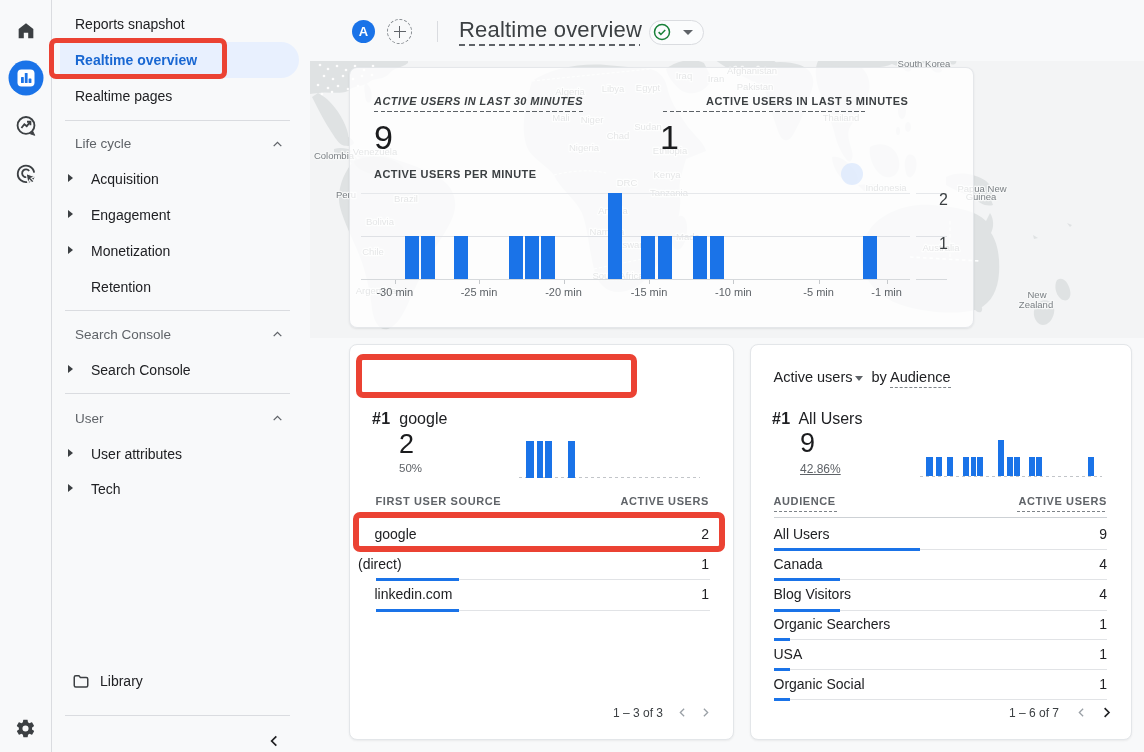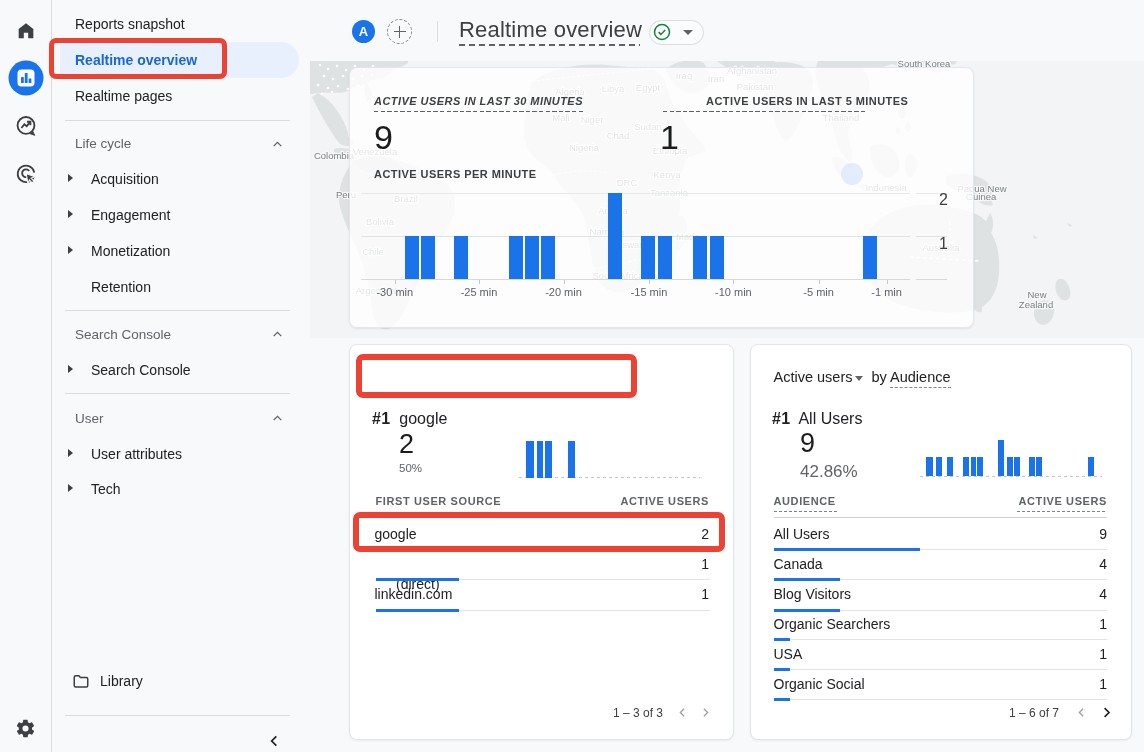--- a/index.html
+++ b/index.html
@@ -303,42 +303,42 @@
   <div class="bar" style="left:544.5px; top:441px; width:7px; height:36.5px;"></div>
   <div class="bar" style="left:567.5px; top:441px; width:7px; height:36.5px;"></div>
 
   <div class="th" style="left:375.5px; top:495px;">FIRST USER SOURCE</div>
   <div class="th" style="left:600px; top:495px; width:109px; text-align:right;">ACTIVE USERS</div>
   <div class="rowline" style="left:375.5px; top:517px; width:334px; background:#cdd1d5;"></div>
   <div class="rowname" style="left:374.5px; top:526px;">google</div>
   <div class="rowval" style="left:600px; top:526px; width:109px;">2</div>
   <div class="rowline" style="left:375.5px; top:549px; width:334px;"></div>
   <div class="rowbar" style="left:375.5px; top:548px; width:166px;"></div>
-  <div class="rowname" style="left:396px; top:555.5px;margin-top:20px;">(direct)</div>
+  <div class="rowname" style="left:358px; top:555.5px;">(direct)</div>
   <div class="rowval" style="left:600px; top:555.5px; width:109px;">1</div>
   <div class="rowline" style="left:375.5px; top:579px; width:334px;"></div>
   <div class="rowbar" style="left:375.5px; top:578px; width:83px;"></div>
   <div class="rowname" style="left:374.5px; top:586px;">linkedin.com</div>
   <div class="rowval" style="left:600px; top:586px; width:109px;">1</div>
   <div class="rowline" style="left:375.5px; top:609.5px; width:334px;"></div>
   <div class="rowbar" style="left:375.5px; top:608.5px; width:83px;"></div>
 
   <div class="pgtext" style="left:563px; top:705.5px; width:100px;">1 – 3 of 3</div>
   <svg class="abs" style="left:676px; top:706px;" width="13" height="13" viewBox="0 0 24 24" fill="none" stroke="#9aa0a6" stroke-width="2.4">
       <path d="M15 5l-7 7 7 7"></path>
     </svg>
   <svg class="abs" style="left:699px; top:706px;" width="13" height="13" viewBox="0 0 24 24" fill="none" stroke="#9aa0a6" stroke-width="2.4">
       <path d="M9 5l7 7-7 7"></path>
     </svg>
 
   <div class="abs" style="left:750px; top:344px; width:382px; height:396px; background:#fff; border:1px solid #e3e6e9; border-radius:8px; box-shadow:0 1px 2px rgba(60,64,67,0.08);"></div>
   <div class="abs" style="left:773.5px; top:369px; font-size:14.5px; color:#202124; white-space:nowrap;">Active users<span class="caret-down" style="margin-right:4px;"></span> by <span style="border-bottom:1px dashed #80868b; padding-bottom:2px;">Audience</span></div>
   <div class="abs" style="left:772px; top:410px; font-size:16px; color:#202124; white-space:nowrap;"><span style="font-weight:bold; letter-spacing:0.3px;">#1</span>&nbsp; All Users</div>
   <div class="abs" style="left:800px; top:430px; font-size:27px; color:#1b1c1e; line-height:27px;">9</div>
-  <div class="abs" style="left:800px; top:461.5px; font-size:17px; color:#5f6368;">42.86%</div>
+  <div class="abs" style="left:800px; top:461.5px; font-size:12px; color:#5f6368;text-decoration:underline;">42.86%</div>
 
   <div class="abs" style="left:920px; top:475.5px; width:182px; height:1px; background-image:repeating-linear-gradient(90deg,#c2c5c9 0 3px,transparent 3px 6px);"></div>
   <div class="bar" style="left:926px; top:457px; width:7px; height:18.5px;"></div>
   <div class="bar" style="left:935.7px; top:457px; width:6px; height:18.5px;"></div>
   <div class="bar" style="left:946.7px; top:457px; width:6px; height:18.5px;"></div>
   <div class="bar" style="left:963.2px; top:457px; width:6px; height:18.5px;"></div>
   <div class="bar" style="left:970.5px; top:457px; width:5.5px; height:18.5px;"></div>
   <div class="bar" style="left:977px; top:457px; width:5.5px; height:18.5px;"></div>
   <div class="bar" style="left:998.2px; top:440px; width:6px; height:35.5px;"></div>
   <div class="bar" style="left:1007px; top:457px; width:6px; height:18.5px;"></div>

